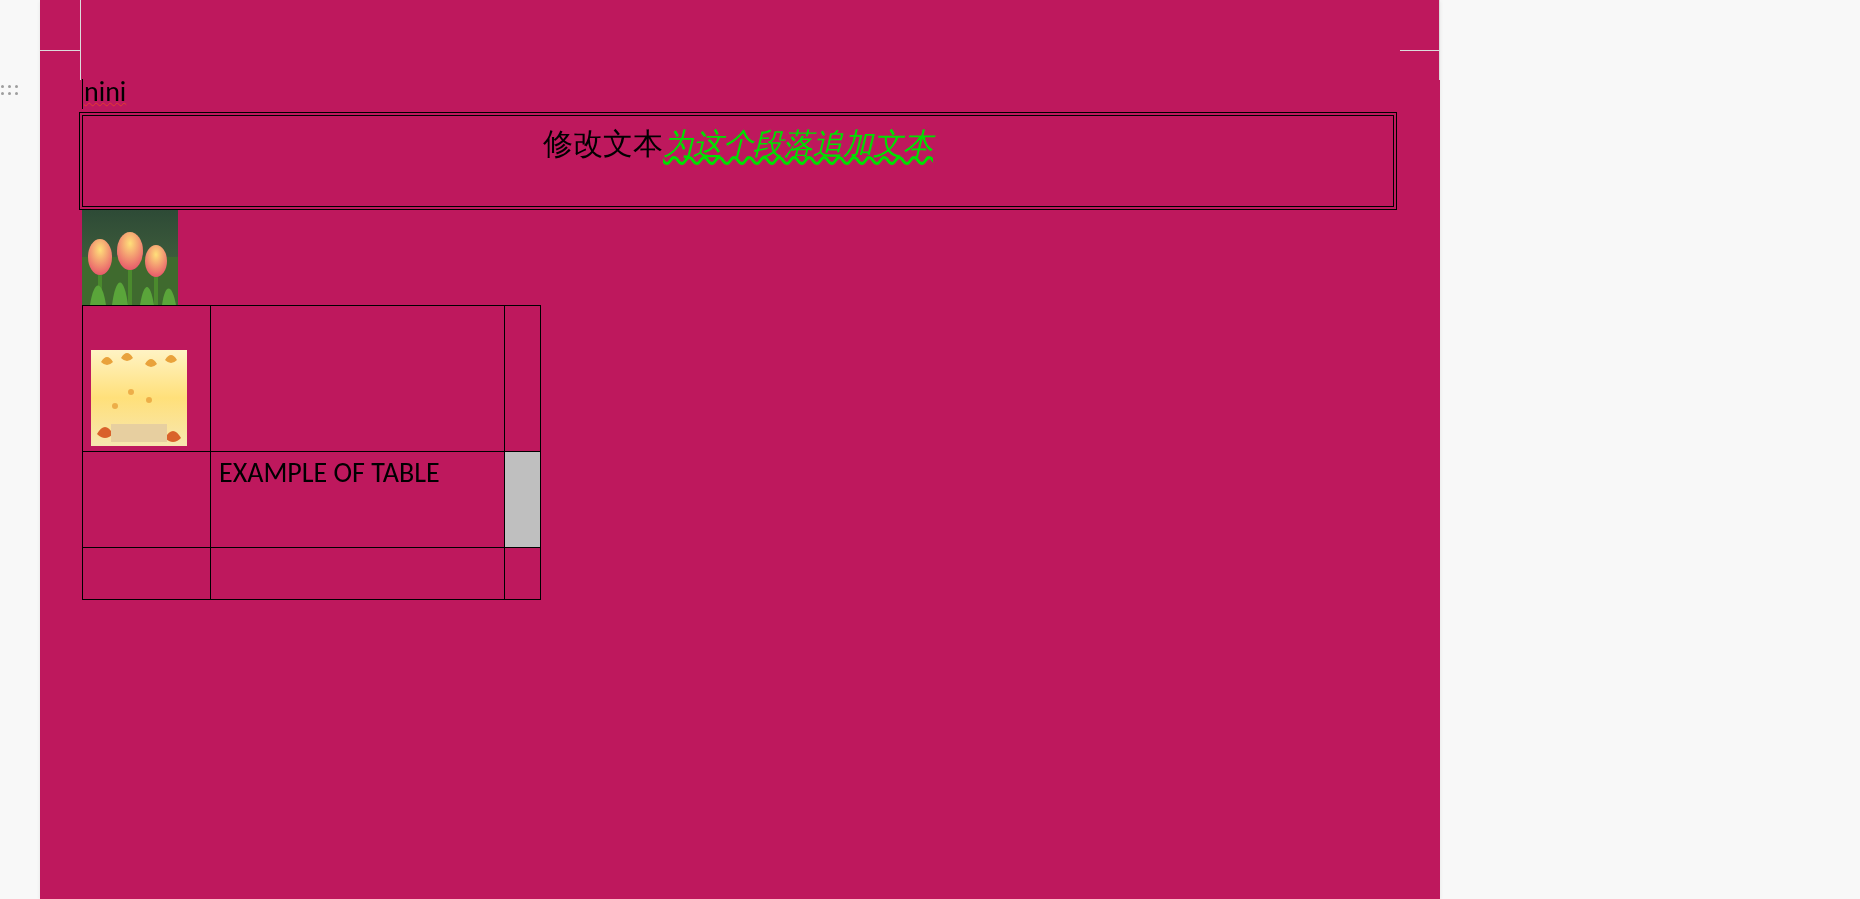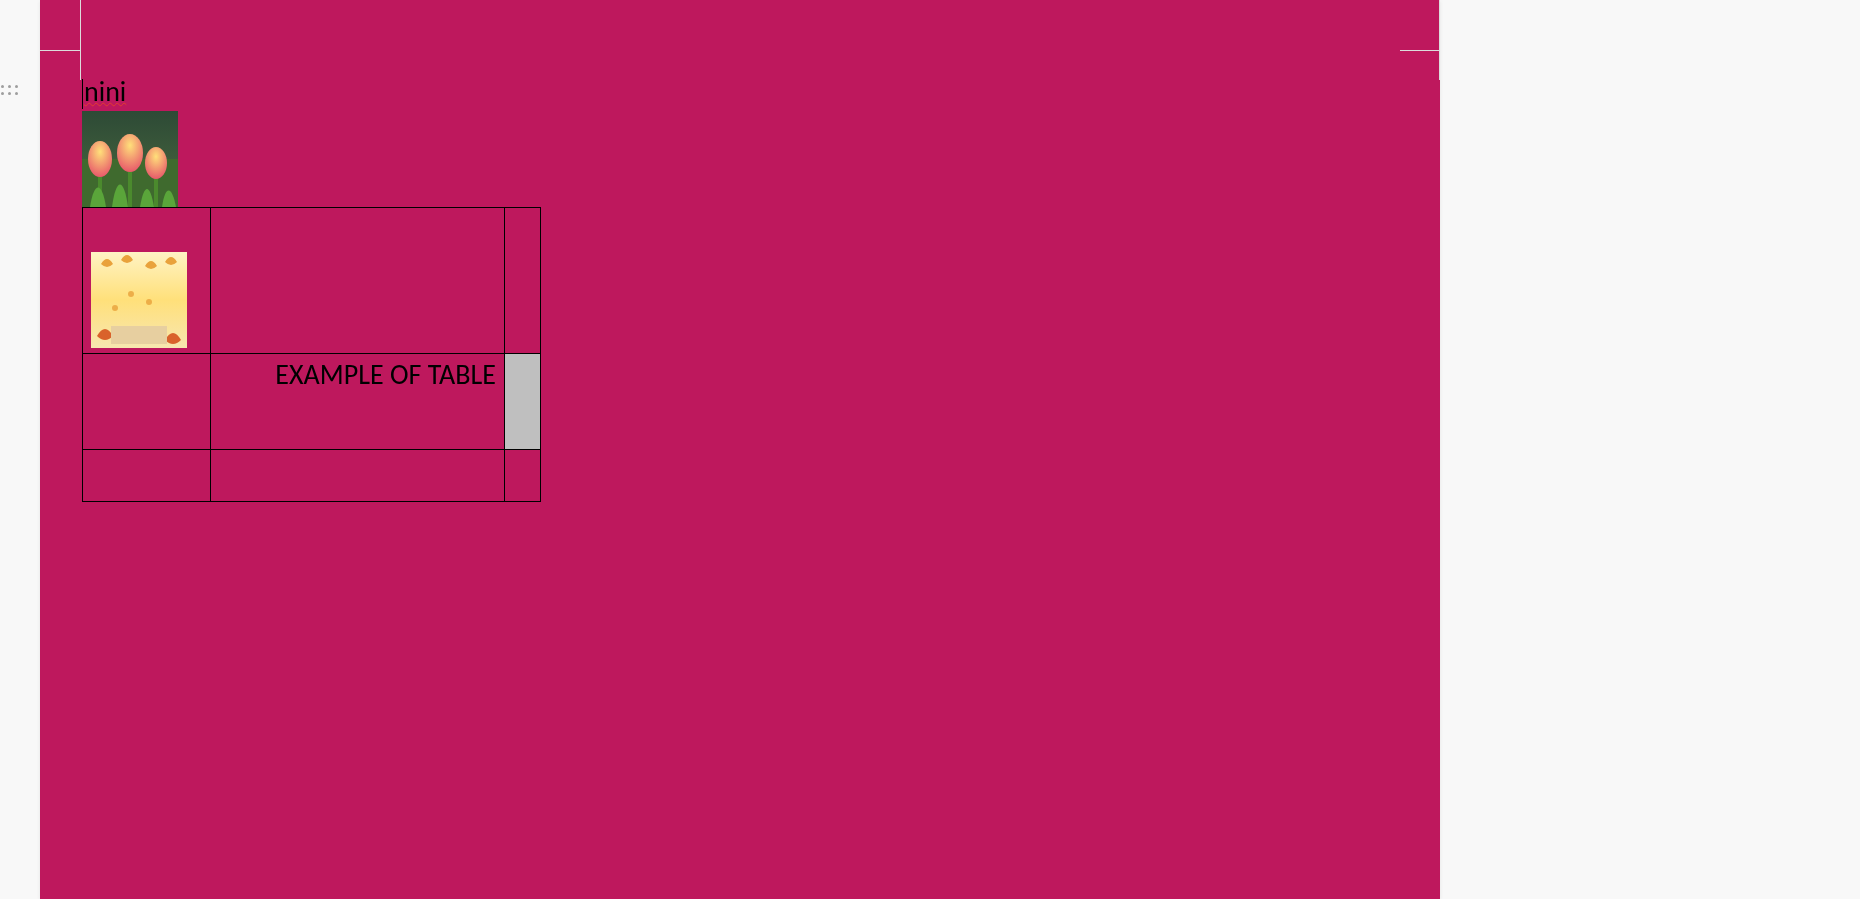--- a/index.html
+++ b/index.html
@@ -127,21 +127,21 @@
   }
   table.doc-table td {
     border: 1px solid #000;
     vertical-align: top;
     padding: 4px 8px;
     box-sizing: border-box;
   }
   .cell-h1 { width: 128px; height: 146px; }
   .cell-h2 { width: 294px; }
   .cell-h3 { width: 36px; }
-  .row2 td { height: 96px; text-align: right; }
+  .row2 td { height: 96px; }
   .row3 td { height: 52px; }
   .shaded { background: #bfbfbf; }
   .leaves {
     width: 96px;
     height: 96px;
     display: block;
     margin-top: 40px;
   }
   .table-text {
     font-size: 28px;
@@ -168,20 +168,23 @@
   <div class="corner tr"></div>
   <div class="corner-h-tl"></div>
   <div class="corner-h-tr"></div>
 
   <div class="content">
 
     <div class="line-nini">
       <span class="cursor"></span><span class="spell-wavy">nini</span>
     </div>
 
+    <div class="text-box">
+      <span class="plain">修改文本</span><span class="appended">为这个段落追加文本</span>
+    </div>
 
     <div class="img-block">
       <svg class="tulips" viewBox="0 0 96 96">
         <defs>
           <linearGradient id="sky1" x1="0" y1="0" x2="0" y2="1">
             <stop offset="0" stop-color="#2d4a36"></stop>
             <stop offset="1" stop-color="#4c6b3f"></stop>
           </linearGradient>
           <radialGradient id="petA" cx="50%" cy="30%" r="70%">
             <stop offset="0" stop-color="#ffe07a"></stop>

